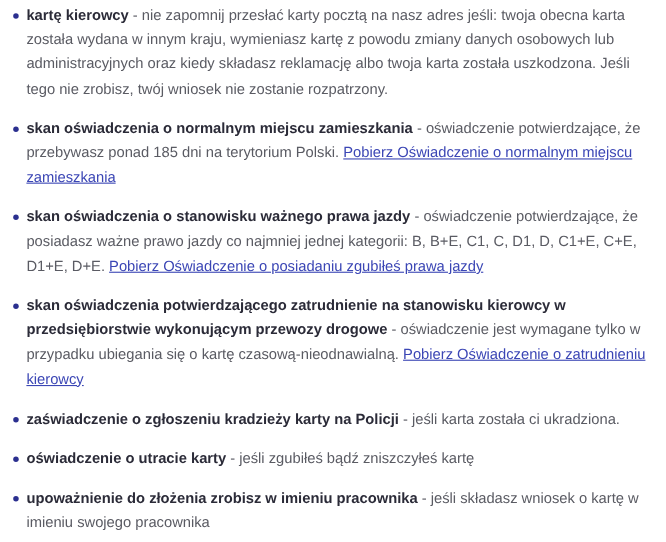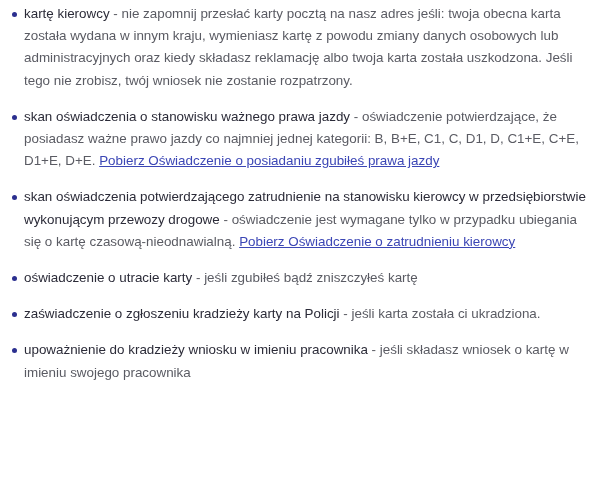--- a/index.html
+++ b/index.html
@@ -23,45 +23,49 @@
     }
     li.req-item .bullet {
       position: absolute;
       left: 12px;
       top: 9px;
       width: 5px;
       height: 5px;
       border-radius: 50%;
       background: #2b2f8f;
     }
-    .term { font-weight: normal; color: #2b2b38; }
+    .term { font-weight: bold; color: #2b2b38; }
     .desc { color: #5a5b63; }
     a.dl-link { color: #3b46b5; text-decoration: underline; }
   </style>
 </head>
 <body>
 
 <ul class="req-list">
   <li class="req-item">
     <span class="bullet"></span>
     <span class="term">kartę kierowcy</span><span class="desc"> - </span><span class="desc">nie zapomnij przesłać karty pocztą na nasz adres jeśli: twoja obecna karta została wydana w innym kraju, wymieniasz kartę z powodu zmiany danych osobowych lub administracyjnych oraz kiedy składasz reklamację albo twoja karta została uszkodzona. Jeśli tego nie zrobisz, twój wniosek nie zostanie rozpatrzony.</span>
   </li>
   <li class="req-item">
     <span class="bullet"></span>
+    <span class="term">skan oświadczenia o normalnym miejscu zamieszkania</span><span class="desc"> - </span><span class="desc">oświadczenie potwierdzające, że przebywasz ponad 185 dni na terytorium Polski. </span><a class="dl-link" href="#">Pobierz Oświadczenie o normalnym miejscu zamieszkania</a>
+  </li>
+  <li class="req-item">
+    <span class="bullet"></span>
     <span class="term">skan oświadczenia o stanowisku ważnego prawa jazdy</span><span class="desc"> - </span><span class="desc">oświadczenie potwierdzające, że posiadasz ważne prawo jazdy co najmniej jednej kategorii: B, B+E, C1, C, D1, D, C1+E, C+E, D1+E, D+E. </span><a class="dl-link" href="#">Pobierz Oświadczenie o posiadaniu zgubiłeś prawa jazdy</a>
   </li>
   <li class="req-item">
     <span class="bullet"></span>
     <span class="term">skan oświadczenia potwierdzającego zatrudnienie na stanowisku kierowcy w przedsiębiorstwie wykonującym przewozy drogowe</span><span class="desc"> - </span><span class="desc">oświadczenie jest wymagane tylko w przypadku ubiegania się o kartę czasową-nieodnawialną. </span><a class="dl-link" href="#">Pobierz Oświadczenie o zatrudnieniu kierowcy</a>
   </li>
   <li class="req-item">
     <span class="bullet"></span>
+    <span class="term">zaświadczenie o zgłoszeniu kradzieży karty na Policji</span><span class="desc"> - </span><span class="desc">jeśli karta została ci ukradziona.</span>
+  </li>
+  <li class="req-item">
+    <span class="bullet"></span>
     <span class="term">oświadczenie o utracie karty</span><span class="desc"> - </span><span class="desc">jeśli zgubiłeś bądź zniszczyłeś kartę</span>
   </li>
   <li class="req-item">
     <span class="bullet"></span>
-    <span class="term">zaświadczenie o zgłoszeniu kradzieży karty na Policji</span><span class="desc"> - </span><span class="desc">jeśli karta została ci ukradziona.</span>
-  </li>
-  <li class="req-item">
-    <span class="bullet"></span>
-    <span class="term">upoważnienie do kradzieży wniosku w imieniu pracownika</span><span class="desc"> - </span><span class="desc">jeśli składasz wniosek o kartę w imieniu swojego pracownika</span>
+    <span class="term">upoważnienie do złożenia zrobisz w imieniu pracownika</span><span class="desc"> - </span><span class="desc">jeśli składasz wniosek o kartę w imieniu swojego pracownika</span>
   </li>
 </ul>
 
 </body></html>

